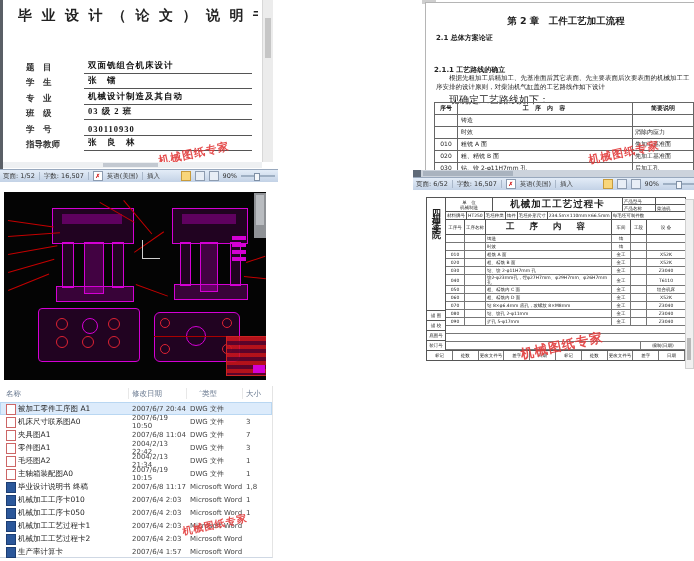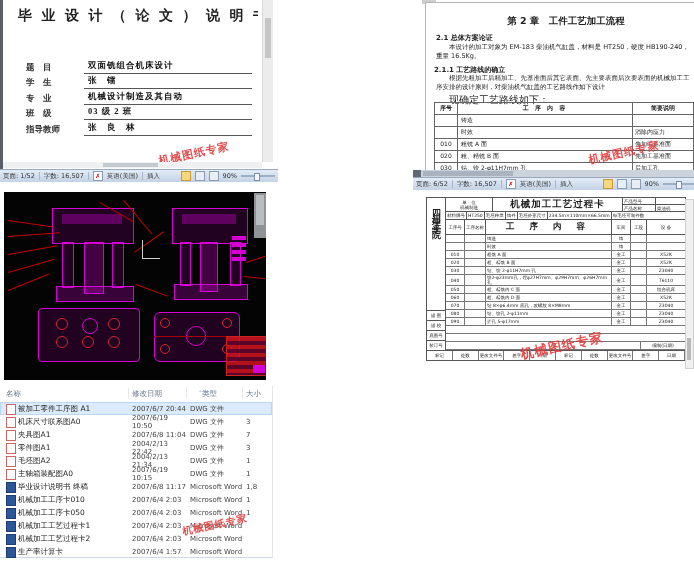--- a/index.html
+++ b/index.html
@@ -163,20 +163,24 @@
         <div class="frow">
           <span class="flab">专　业</span>
           <span class="fval">机械设计制造及其自动</span>
         </div>
 
         <div class="frow">
           <span class="flab">班　级</span>
           <span class="fval">03 级 2 班</span>
         </div>
 
+        <div class="frow">
+          <span class="flab">学　号</span>
+          <span class="fval">030110930</span>
+        </div>
 
         <div class="frow">
           <span class="flab">指导教师</span>
           <span class="fval">张　良　林</span>
         </div>
       </div>
     <div class="wm" style="left:158px;top:146px;font-size:11px;">机械图纸专家</div>
     <div class="abs hscroll1">
         <span class="thumb"></span>
       </div>
@@ -375,21 +379,20 @@
         </div>
       </div>
     <div class="wm" style="left:182px;top:132px;font-size:10px;">机械图纸专家</div>
   </div>
 
   <div class="abs p4">
     <div class="p4-tab"></div>
     <div class="p4-page">
       <div class="ch-title">第 2 章　工件工艺加工流程</div>
       <div class="ch-sec">2.1 总体方案论证</div>
-      <div class="ch-p1">本设计的加工对象为 EM-183 柴油机气缸盖，材料是 HT250，硬度 HB190-240，重量 16.5Kg。</div>
       <div class="ch-sub">2.1.1 工艺路线的确立</div>
       <div class="ch-p2">根据先粗加工后精加工、先基准面后其它表面、先主要表面后次要表面的机械加工工序安排的设计原则，对柴油机气缸盖的工艺路线作如下设计</div>
       <div class="ch-p3">现确定工艺路线如下：</div>
       <div class="rtable">
         <div class="rrow rh">
           <span class="rc1">序号</span>
           <span class="rc2">工 序 内 容</span>
           <span class="rc3">简要说明</span>
         </div>
         <div>

